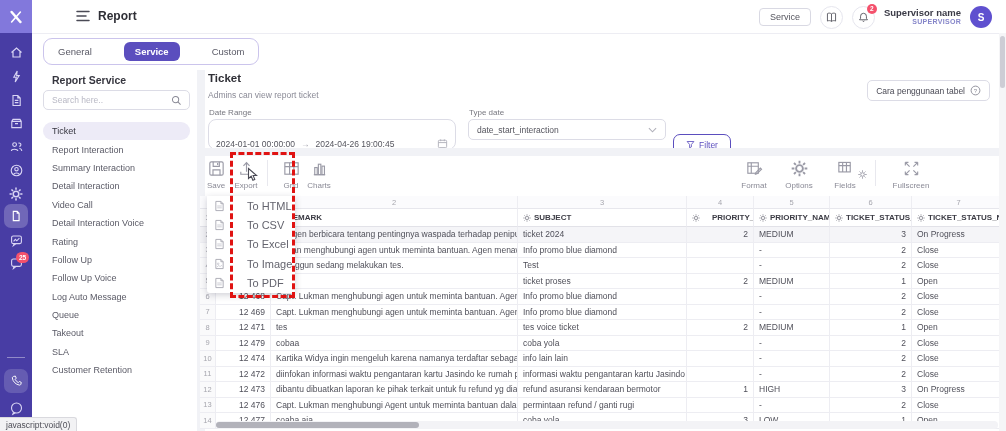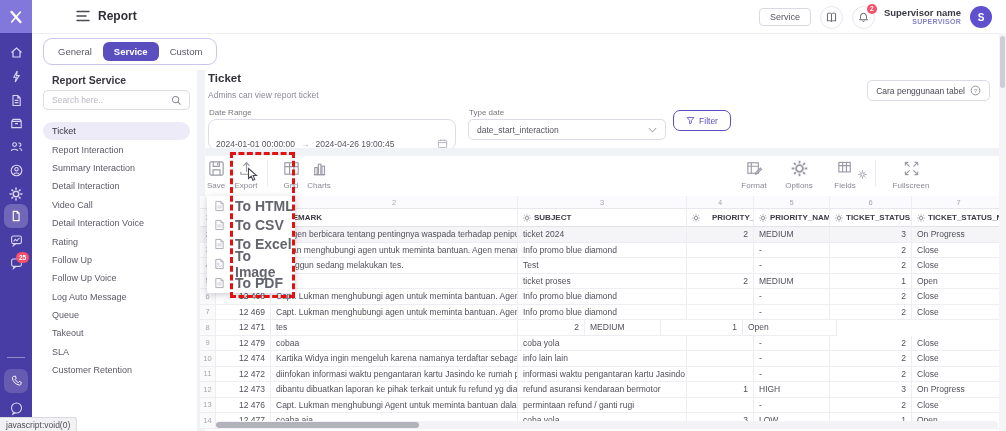--- a/index.html
+++ b/index.html
@@ -22,21 +22,21 @@
   #service-btn{border:1px solid #d9d9e3;border-radius:4px;padding:3px 10px;font-size:9px;color:#55555e;background:#fff;}
   .tb-circle{width:21px;height:21px;border-radius:50%;border:1px solid #e6e6ee;display:flex;align-items:center;justify-content:center;position:relative;}
   #bell-badge{position:absolute;top:-3px;right:-3px;min-width:10px;height:10px;border-radius:5px;background:#f4516c;color:#fff;
     font-size:6.5px;font-weight:bold;display:flex;align-items:center;justify-content:center;}
   #user-block{text-align:right;line-height:1.15;}
   #user-name{font-size:9.5px;font-weight:bold;color:#3a3a46;}
   #user-role{font-size:7px;font-weight:bold;color:#8585c9;letter-spacing:.3px;}
   #avatar{width:22px;height:22px;border-radius:50%;background:#5f50cf;color:#fff;font-size:10px;font-weight:bold;
     display:flex;align-items:center;justify-content:center;}
   
-  #tab-group{left:43px;top:38px;border:1.5px solid #cbc4ec;border-radius:9px;padding:3px;display:flex;background:#fff;z-index:4;}
+  #tab-group{left:43px;top:38px;border:1.5px solid #cbc4ec;border-radius:9px;padding:3px;display:flex;background:#fff;z-index:4;gap:21px;}
   .tab{padding:4px 11px;font-size:9.5px;color:#5a5a66;border-radius:6px;white-space:nowrap;}
   .tab.active{background:#5b4ebe;color:#fff;font-weight:bold;}
   
   #rp-title{left:52px;top:74px;font-size:10.5px;font-weight:bold;color:#36363f;}
   #rp-search{left:43px;top:90px;width:147px;height:20px;border:1px solid #dcdce6;border-radius:5px;display:flex;align-items:center;box-sizing:border-box;}
   #rp-search input{border:0;outline:0;flex:1;font-size:8.5px;color:#55555e;padding:0 0 0 8px;background:transparent;min-width:0;
     font-family:"Liberation Sans","DejaVu Sans",sans-serif;}
   #rp-search input::placeholder{color:#b8b8c4;}
   #rp-search .sic{padding-right:7px;}
   #rp-list{left:43px;top:122px;width:147px;}
@@ -51,21 +51,21 @@
   .f-label{font-size:8px;color:#77777f;}
   #lbl-date{left:209px;top:108px;}
   #lbl-type{left:469px;top:108px;}
   #date-input{left:208px;top:119px;width:248px;height:31px;border:1px solid #dcdce6;border-radius:8px;display:flex;align-items:flex-end;
     box-sizing:border-box;padding:0 7px;font-size:8.5px;color:#55555e;gap:6px;}
   #date-input .arrow{color:#a8a8b2;}
   #date-input .sp{flex:1;}
   #type-select{left:468px;top:119px;width:198px;height:21px;border:1px solid #dcdce6;border-radius:5px;display:flex;align-items:center;
     box-sizing:border-box;padding:0 8px;font-size:8.5px;color:#55555e;}
   #type-select .sp{flex:1;}
-  #filter-btn{left:673px;top:110px;width:58px;height:21px;border:1.3px solid #5b4ebe;border-radius:7px;display:flex;align-items:center;
+  #filter-btn{left:673px;top:134px;width:58px;height:21px;border:1.3px solid #5b4ebe;border-radius:7px;display:flex;align-items:center;
     justify-content:center;gap:4px;font-size:8.5px;color:#5b4ebe;background:#fff;box-sizing:border-box;}
   #g-band{left:200px;top:148px;width:806px;height:8px;background:#f1f2f6;}
   
   .tool{position:absolute;top:158px;width:40px;text-align:center;}
   .tool .ti{height:20px;display:flex;align-items:center;justify-content:center;color:#9a9aa6;}
   .tool .tl{font-size:8px;color:#8a8a96;margin-top:3px;}
   .tool-sep{position:absolute;top:160px;width:1px;height:26px;background:#e8e8ee;}
   
   #table{left:200px;top:196px;width:806px;}
   .trow{display:flex;}
@@ -77,21 +77,21 @@
   .dr{height:15.5px;}
   .ar{justify-content:flex-end;}
   .first .c{background:#f5f5f8;}
   .first .c.num{background:#f2f2f5;}
   #h-scroll-track{left:216px;top:421px;width:782px;height:8px;background:#f3f3f6;border-radius:4px;z-index:20;}
   #h-scroll-thumb{left:216px;top:422px;width:203px;height:6px;background:#b2b2ba;border-radius:3px;z-index:21;}
   #v-scroll-track{left:999px;top:33px;width:7px;height:398px;background:#f5f5f7;z-index:22;}
   #v-scroll-thumb{left:1000px;top:36px;width:5px;height:52px;background:#cdcdd5;border-radius:2.5px;z-index:23;}
   
   #export-menu{left:207px;top:196px;width:88px;background:#fff;box-shadow:0 2px 7px rgba(40,40,70,.22);border-radius:0 0 3px 3px;z-index:30;}
-  .x-item{height:19.4px;display:flex;align-items:center;gap:10px;padding-left:7px;font-size:14px;color:#64646e;font-weight:bold;}
+  .x-item{height:19.4px;display:flex;align-items:center;gap:22px;padding-left:7px;font-size:11px;color:#64646e;}
   
   #red-rect{left:230px;top:152px;width:65px;height:146px;border:3px dashed #e01312;z-index:40;box-sizing:border-box;}
   #cursor{left:247px;top:167px;z-index:45;}
   
   #status-bar{left:0;bottom:0;height:13px;background:#f2f2f4;border:1px solid #d9d9de;border-left:0;border-bottom:0;
     border-radius:0 3px 0 0;display:flex;align-items:center;padding:0 6px;font-size:8.5px;color:#4f4f58;z-index:100;}
 </style>
 </head>
 <body>
 
@@ -499,20 +499,21 @@
         <div class="c dr" style="width: 169px;">Info promo blue diamond</div>
         <div class="c dr ar" style="width: 67px;"></div>
         <div class="c dr" style="width: 76px;">-</div>
         <div class="c dr ar" style="width: 82px;">2</div>
         <div class="c dr" style="width: 94px;">Close</div>
       </div>
       <div class="trow">
         <div class="c dr num" style="width: 16px;">8</div>
         <div class="c dr ar" style="width: 55px;">12 471</div>
         <div class="c dr" style="width: 247px;">tes</div>
+        <div class="c dr" style="width: 169px;">tes voice ticket</div>
         <div class="c dr ar" style="width: 67px;">2</div>
         <div class="c dr" style="width: 76px;">MEDIUM</div>
         <div class="c dr ar" style="width: 82px;">1</div>
         <div class="c dr" style="width: 94px;">Open</div>
       </div>
       <div class="trow">
         <div class="c dr num" style="width: 16px;">9</div>
         <div class="c dr ar" style="width: 55px;">12 479</div>
         <div class="c dr" style="width: 247px;">cobaa</div>
         <div class="c dr" style="width: 169px;">coba yola</div>

